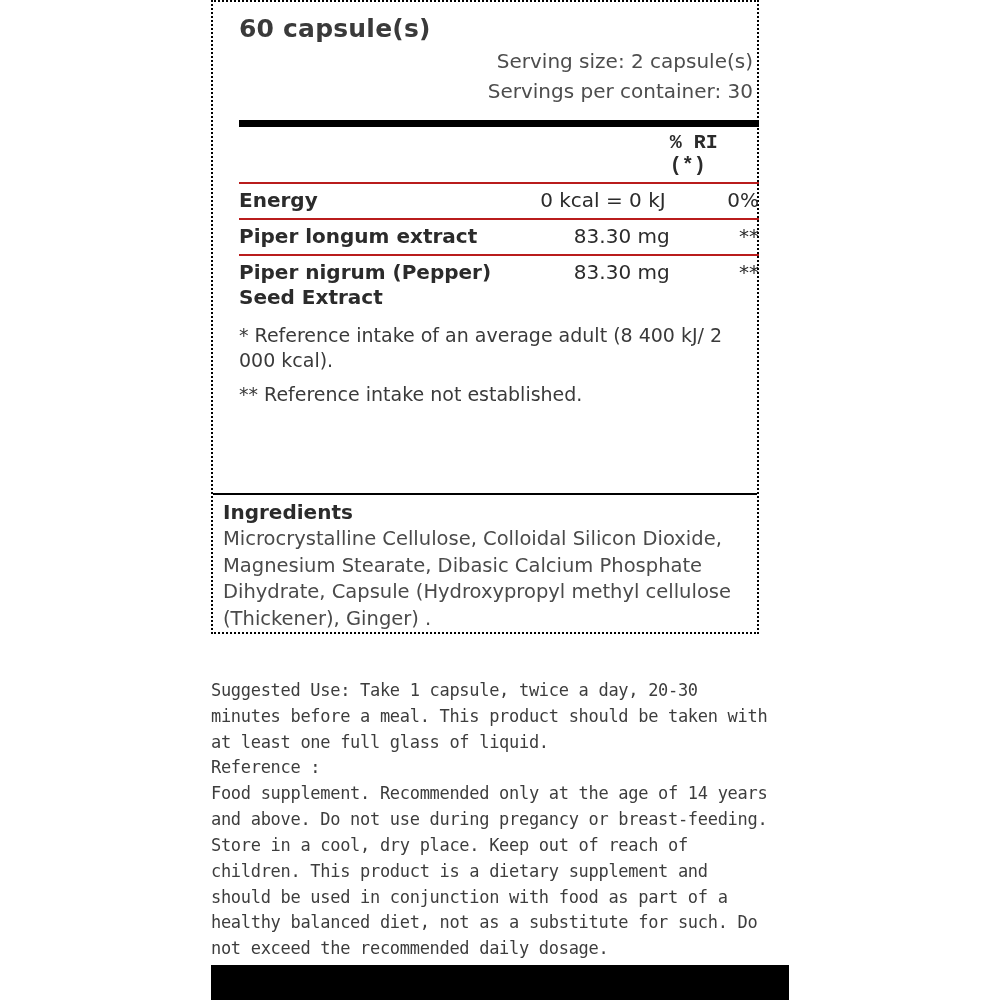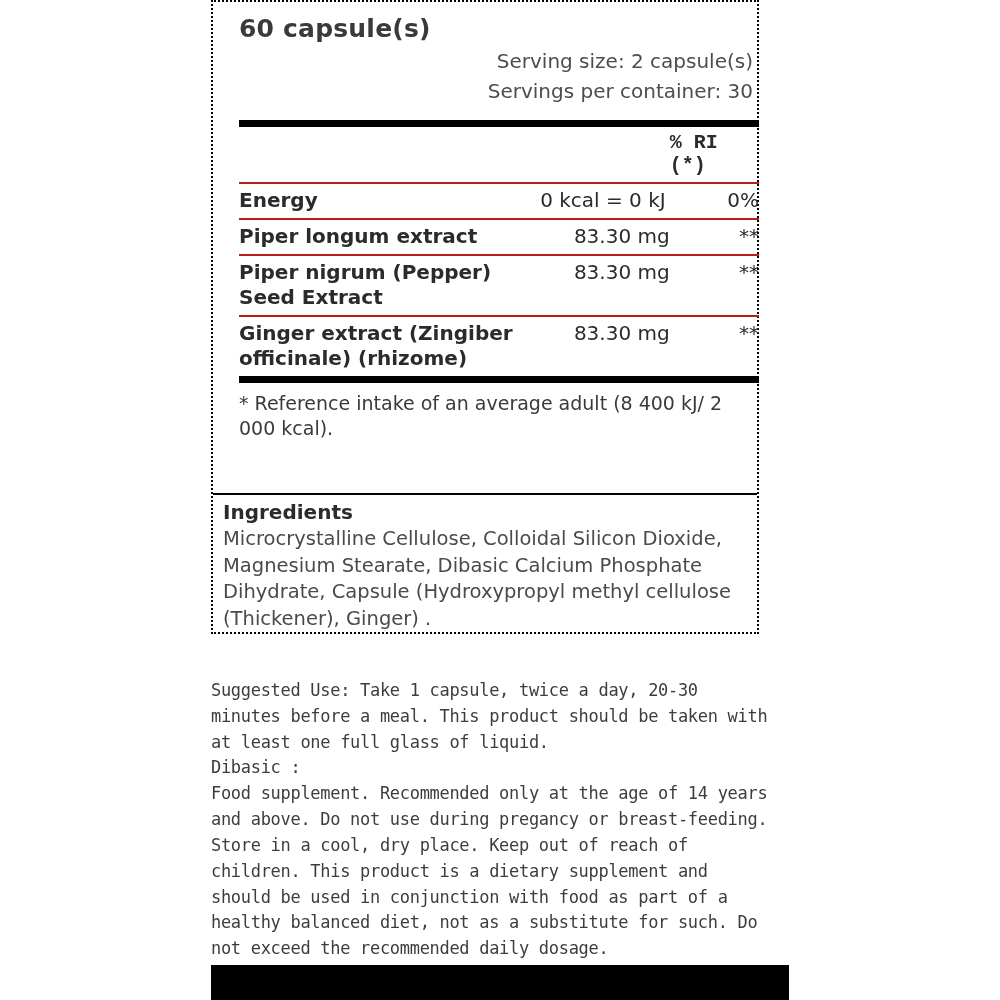--- a/index.html
+++ b/index.html
@@ -184,38 +184,34 @@
         <td class="col-amt">83.30 mg</td>
         <td class="col-ri star">**</td>
       </tr>
 
       <tr class="rule-thin-top">
         <td class="col-name">Piper nigrum (Pepper) Seed Extract</td>
         <td class="col-amt">83.30 mg</td>
         <td class="col-ri star">**</td>
       </tr>
 
-      <tr class="rule-thin-top rule-thick-bot">
-        <td class="col-name">Ginger extract (Zingiber officinale) (rhizome)</td>
-        <td class="col-amt">83.30 mg</td>
-        <td class="col-ri star">**</td>
-      </tr>
     </tbody>
       </table>
 
     <div class="footnotes">* Reference intake of an average adult (8 400 kJ/ 2 000 kcal).</div>
+    <div class="footnotes">** Reference intake not established.</div>
   </div>
 
   <div class="facts-divider"></div>
 
   <div class="ingredients-block">
     <div class="ing-title">Ingredients</div>
     <div class="ing-body">Microcrystalline Cellulose, Colloidal Silicon Dioxide, Magnesium Stearate, Dibasic Calcium Phosphate Dihydrate, Capsule (Hydroxypropyl methyl cellulose (Thickener), Ginger) .</div>
   </div>
 </div>
 
 <div class="lower">
   <p>Suggested Use: Take 1 capsule, twice a day, 20-30 minutes before a meal. This product should be taken with at least one full glass of liquid.</p>
-  <p>Dibasic :</p>
+  <p>Reference :</p>
   <p>Food supplement. Recommended only at the age of 14 years and above. Do not use during pregancy or breast-feeding. Store in a cool, dry place. Keep out of reach of children. This product is a dietary supplement and should be used in conjunction with food as part of a healthy balanced diet, not as a substitute for such. Do not exceed the recommended daily dosage.</p>
 </div>
 
 <div class="black-bar"></div>
 
 </body></html>

